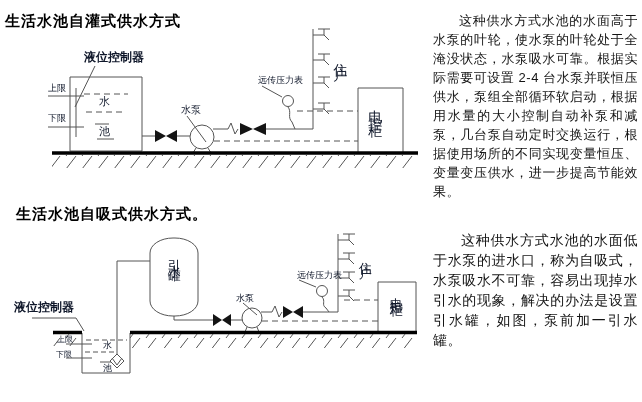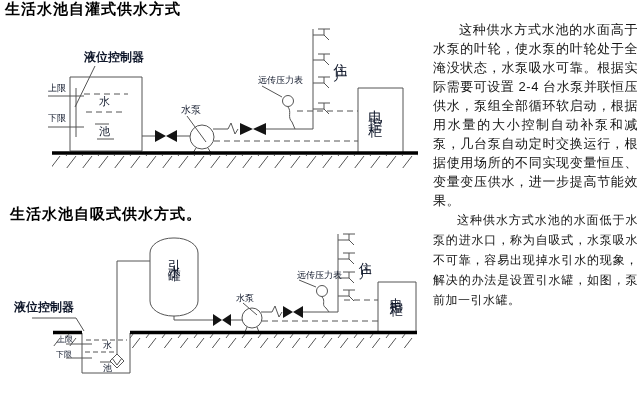--- a/index.html
+++ b/index.html
@@ -8,22 +8,22 @@
     font-family:"Liberation Sans",sans-serif;color:#111;overflow:hidden;
   }
   .lbl{position:absolute;white-space:nowrap;color:#0f172a;line-height:1.05;}
   .bold{font-weight:bold;}
   .v{writing-mode:vertical-rl;text-orientation:upright;}
   .title{font-size:15px;font-weight:600;letter-spacing:1px;color:#000;}
   .panel-para{
     position:absolute;left:433px;width:205px;color:#141414;
     text-align:justify;text-indent:2em;letter-spacing:0.5px;
   }
-  #para1{top:20px;font-size:13px;line-height:19px;}
-  #para2{top:210px;font-size:12px;line-height:20px;font-family:Liberation Serif, serif;}
+  #para1{top:11px;font-size:13px;line-height:19px;}
+  #para2{top:231px;font-size:14px;line-height:20px;font-family:Liberation Serif, serif;}
   svg{position:absolute;left:0;top:0;}
   svg line,svg path,svg rect,svg circle,svg polyline{vector-effect:non-scaling-stroke;}
 </style>
 </head>
 <body>
 
 <div class="stage">
 
   <svg width="642" height="402" viewBox="0 0 642 402">
     <defs>
@@ -177,32 +177,32 @@
         <path d="M112,358 L117,365 L122,358"></path>
       </g>
 
       <line x1="53" y1="332.5" x2="82" y2="332.5" stroke="#000" stroke-width="3.5"></line>
       <line x1="130" y1="332.5" x2="417" y2="332.5" stroke="#000" stroke-width="3.5"></line>
       <rect x="53" y="334" width="28" height="12" fill="url(#hatch)" stroke="none"></rect>
       <rect x="130" y="334" width="287" height="14" fill="url(#hatch)" stroke="none"></rect>
     </g>
   </svg>
 
-  <div class="lbl title" style="left:5px;top:1px;">生活水池自灌式供水方式</div>
+  <div class="lbl title" style="left:5px;top:13px;">生活水池自灌式供水方式</div>
   <div class="lbl bold" style="left:84px;top:51px;font-size:12px;">液位控制器</div>
   <div class="lbl" style="left:48px;top:84px;font-size:9px;">上限</div>
   <div class="lbl" style="left:48px;top:114px;font-size:9px;">下限</div>
   <div class="lbl" style="left:99px;top:96px;font-size:11px;">水</div>
   <div class="lbl" style="left:99px;top:126px;font-size:11px;">池</div>
   <div class="lbl" style="left:181px;top:105px;font-size:10px;">水泵</div>
   <div class="lbl" style="left:258px;top:76px;font-size:9px;">远传压力表</div>
   <div class="lbl v" style="left:333px;top:52px;font-size:14px;letter-spacing:4px;">住户</div>
   <div class="lbl v" style="left:368px;top:99px;font-size:14px;letter-spacing:7px;">电控柜</div>
 
-  <div class="lbl title" style="left:10px;top:206px;">生活水池自吸式供水方式。</div>
+  <div class="lbl title" style="left:16px;top:206px;">生活水池自吸式供水方式。</div>
   <div class="lbl v" style="left:167px;top:249px;font-size:13px;letter-spacing:5px;">引水罐</div>
   <div class="lbl bold" style="left:14px;top:301px;font-size:12px;">液位控制器</div>
   <div class="lbl" style="left:57px;top:336px;font-size:8px;">上限</div>
   <div class="lbl" style="left:56px;top:351px;font-size:8px;">下限</div>
   <div class="lbl" style="left:103px;top:341px;font-size:9px;">水</div>
   <div class="lbl" style="left:103px;top:364px;font-size:9px;">池</div>
   <div class="lbl" style="left:236px;top:294px;font-size:9px;">水泵</div>
   <div class="lbl" style="left:297px;top:271px;font-size:9px;">远传压力表</div>
   <div class="lbl v" style="left:358px;top:252px;font-size:13px;letter-spacing:4px;">住户</div>
   <div class="lbl v" style="left:389px;top:287px;font-size:13px;letter-spacing:3px;">电控柜</div>

